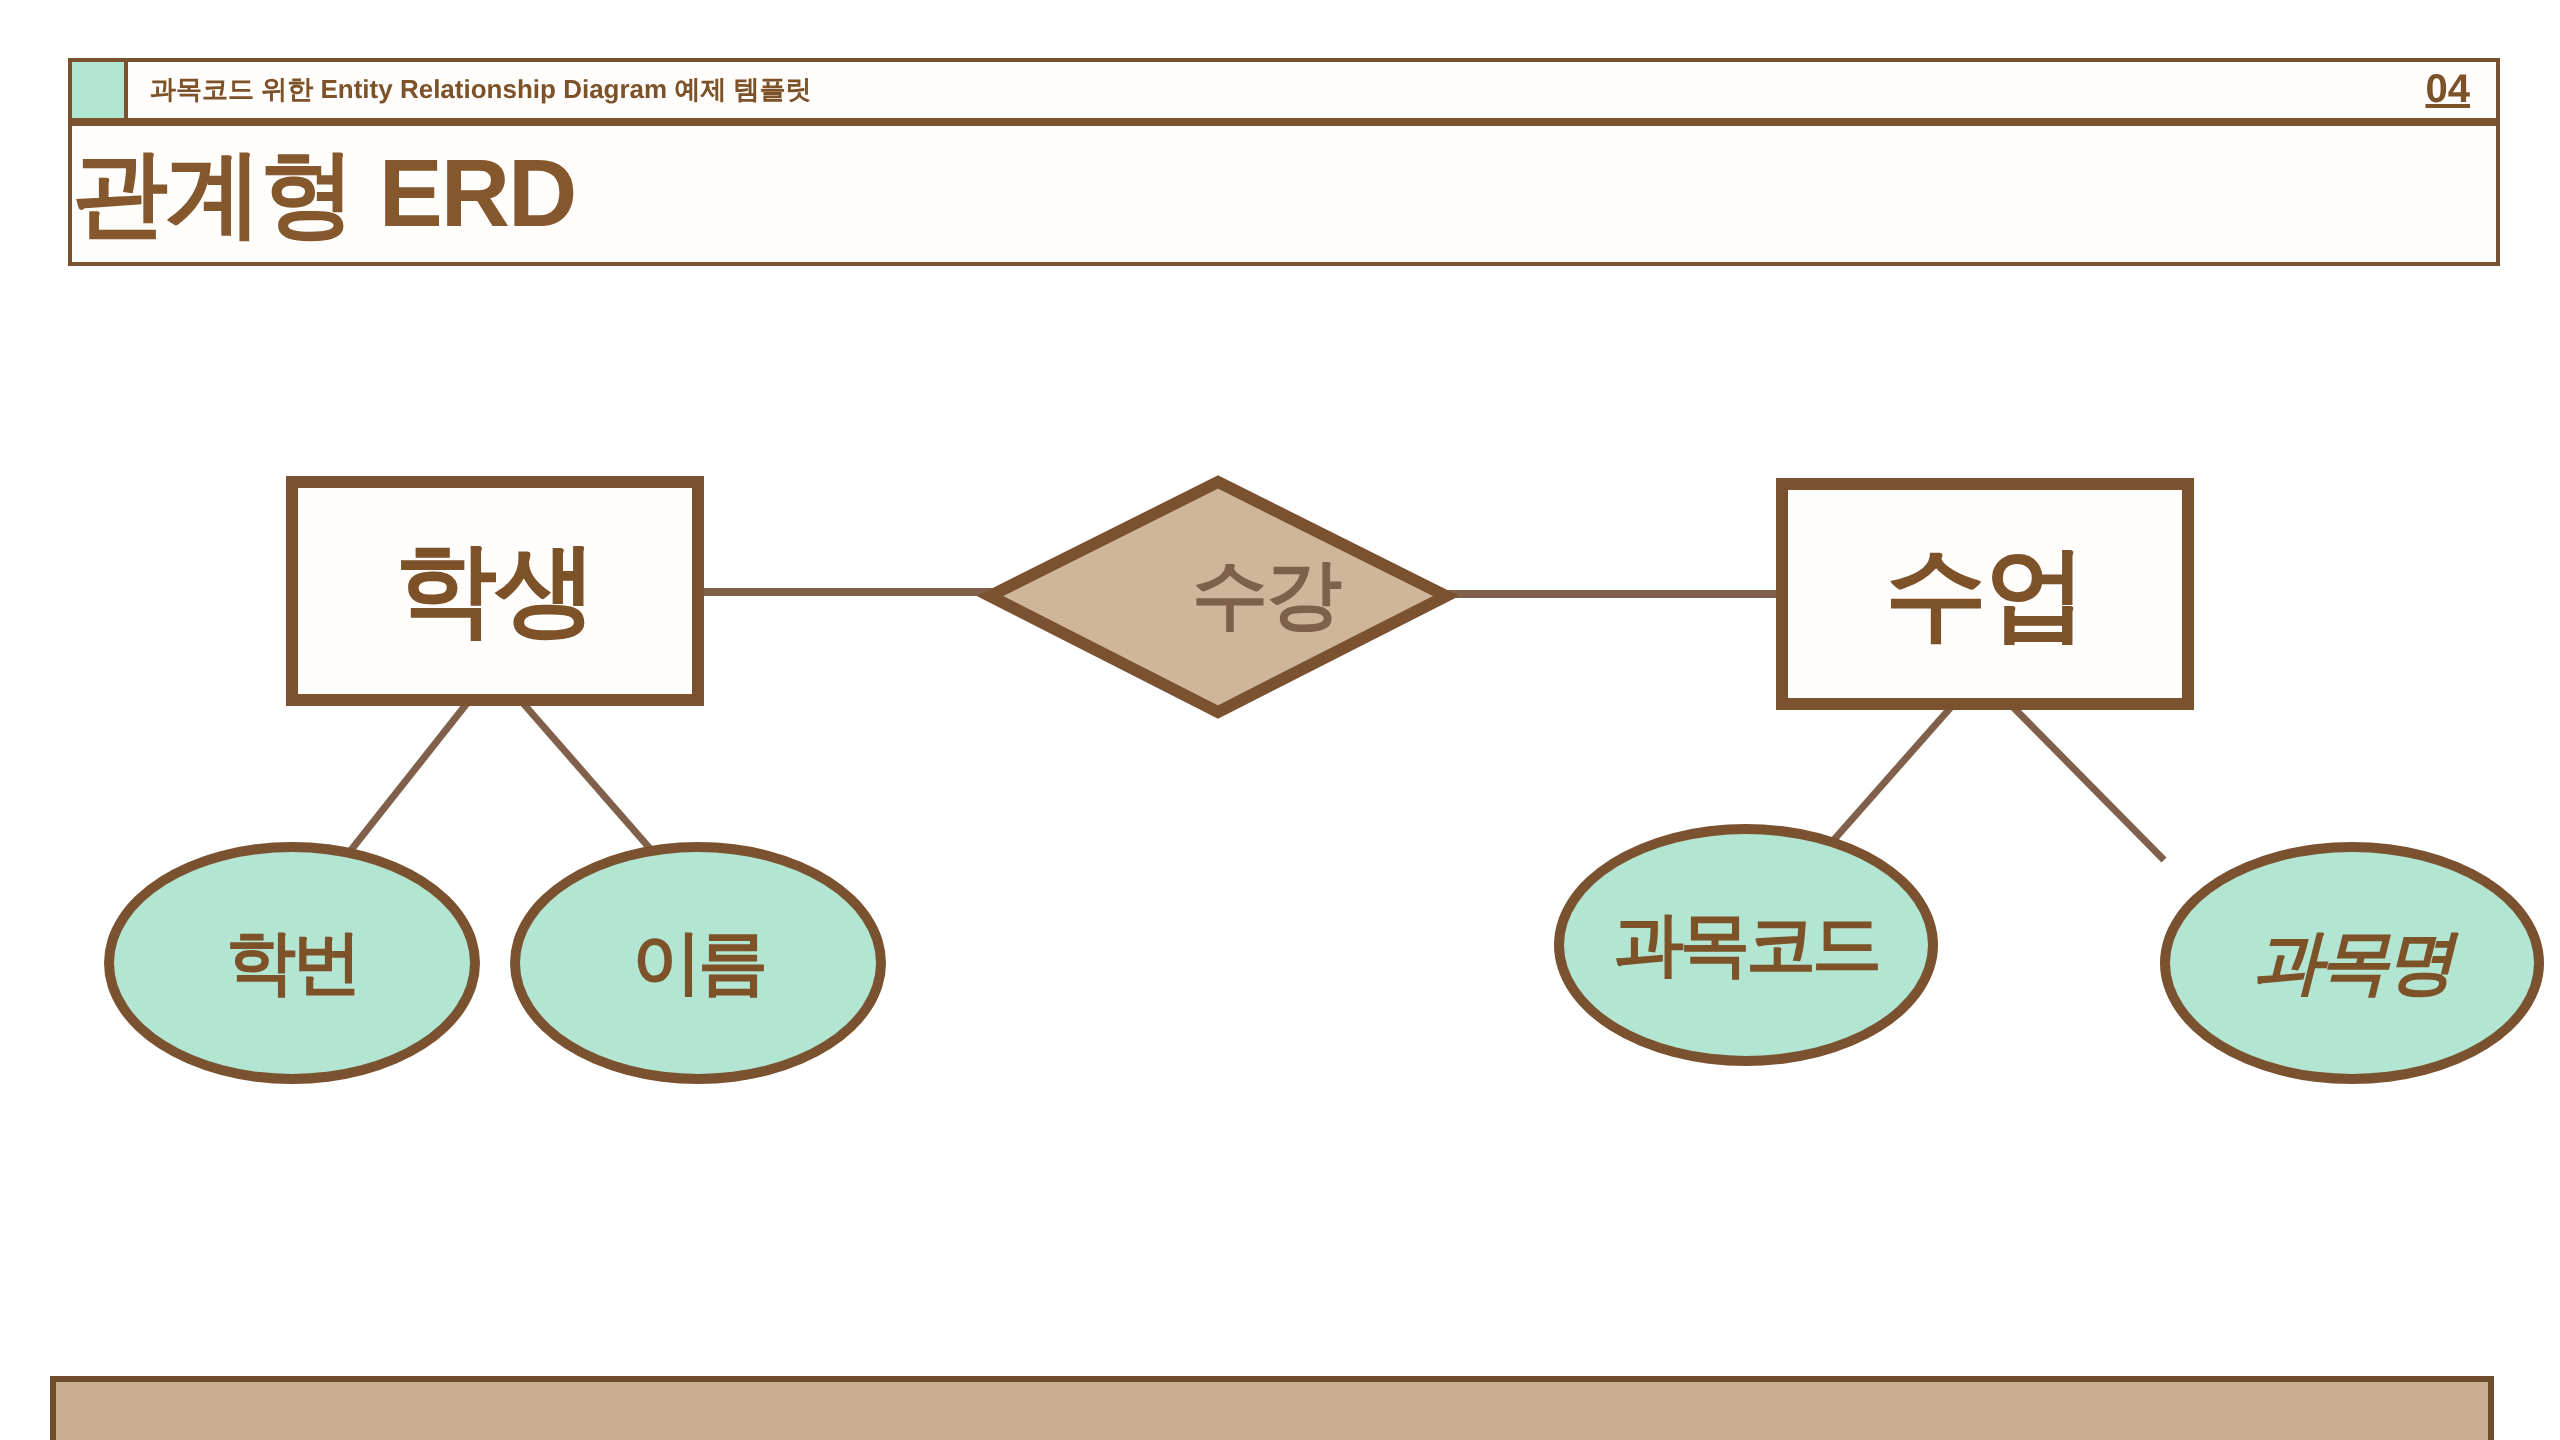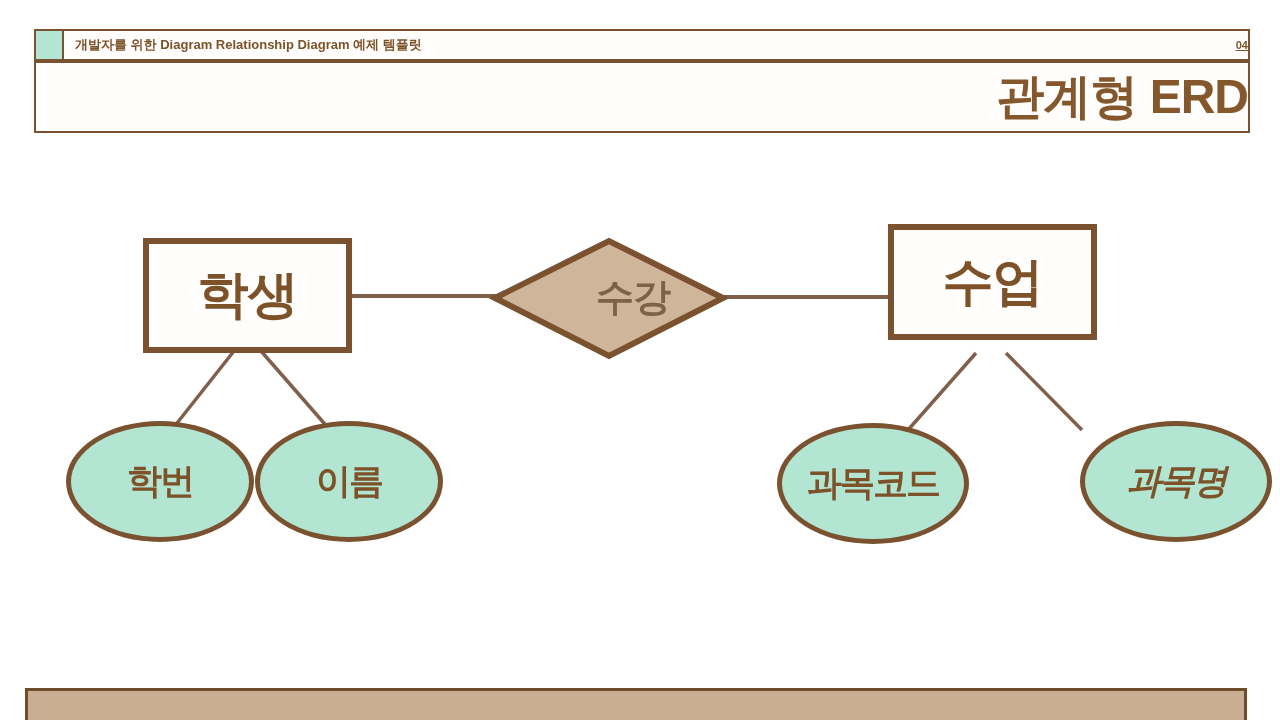--- a/index.html
+++ b/index.html
@@ -27,51 +27,52 @@
   }
   .header-subtitle {
     margin-left: 11px;
     font-size: 13px; font-weight: bold;
     color: var(--text_brown);
     letter-spacing: 0px;
     white-space: nowrap;
   }
   .header-spacer { flex: 1; }
   .page-number {
-    font-size: 11px; font-weight: bold;
+    margin-right: 13px;
+    font-size: 20px; font-weight: bold;
     color: var(--text_brown);
     text-decoration: underline;
   }
 
   
   .title-box {
     left: 34px; top: 61px; width: 1216px; height: 72px;
     border: 2px solid var(--brown);
     background: #fffefc;
-    display: flex; align-items: center; justify-content: flex-end; padding-left: 32px;
+    display: flex; align-items: center; justify-content: flex-start;
   }
   .title-text {
     font-size: 48px; font-weight: bold;
     color: var(--title_text);
     letter-spacing: -1px;
   }
 
   
   svg.connectors { left: 0; top: 0; width: 1280px; height: 720px; }
   .connector { stroke: var(--connector); stroke-width: 3.5; }
   .connector-h { stroke: var(--connector); stroke-width: 4; }
   .diamond-shape { fill: var(--diamond_fill); stroke: var(--brown); stroke-width: 6; }
 
   .entity {
     border: 6px solid var(--brown);
     background: #fffefc;
     display: flex; align-items: center; justify-content: center;
   }
   .entity-student { left: 143px; top: 238px; width: 209px; height: 115px; }
-  .entity-class   { left: 888px; top: 224px; width: 209px; height: 116px; }
+  .entity-class   { left: 888px; top: 239px; width: 209px; height: 116px; }
   .entity-label {
     font-size: 51px; font-weight: bold;
     color: var(--text_brown);
     letter-spacing: -1px;
   }
 
   .relationship-label-wrap {
     left: 549px; top: 274px; width: 121px; height: 47px;
     display: flex; align-items: center; justify-content: flex-end;
   }
@@ -80,23 +81,23 @@
     color: var(--diamond_text);
     letter-spacing: -1px;
   }
 
   .attribute {
     border: 5px solid var(--brown);
     background: var(--mint);
     border-radius: 50%;
     display: flex; align-items: center; justify-content: center;
   }
-  .attr-1 { left: 66px;   top: 421px; width: 188px; height: 121px; text-align: center; }
+  .attr-1 { left: 52px;   top: 421px; width: 188px; height: 121px; text-align: center; }
   .attr-2 { left: 255px;  top: 421px; width: 188px; height: 121px; justify-content: center; }
-  .attr-3 { left: 777px;  top: 423px; width: 192px; height: 121px; }
+  .attr-3 { left: 777px;  top: 412px; width: 192px; height: 121px; }
   .attr-4 { left: 1080px; top: 421px; width: 192px; height: 121px; font-style: italic; }
   .attribute-label {
     font-size: 35px; font-weight: bold;
     color: var(--text_brown);
     letter-spacing: -2px;
     white-space: nowrap;
   }
 
   
   .footer-bar {
@@ -104,21 +105,21 @@
     background: var(--bottom_bar);
     border: 3px solid var(--dark_brown);
     border-bottom: none;
   }
 </style>
 </head>
 <body>
 
 <div class="abs header-bar">
   <div class="header-accent"></div>
-  <div class="header-subtitle">개발자를 위한 Diagram Relationship Diagram 예제 템플릿</div>
+  <div class="header-subtitle">과목코드 위한 Entity Relationship Diagram 예제 템플릿</div>
   <div class="header-spacer"></div>
   <div class="page-number">04</div>
 </div>
 
 <div class="abs title-box">
   <div class="title-text">관계형 ERD</div>
 </div>
 
 <svg class="abs connectors" viewBox="0 0 1280 720">
   <line class="connector-h" x1="352" y1="296" x2="500" y2="296"></line>

